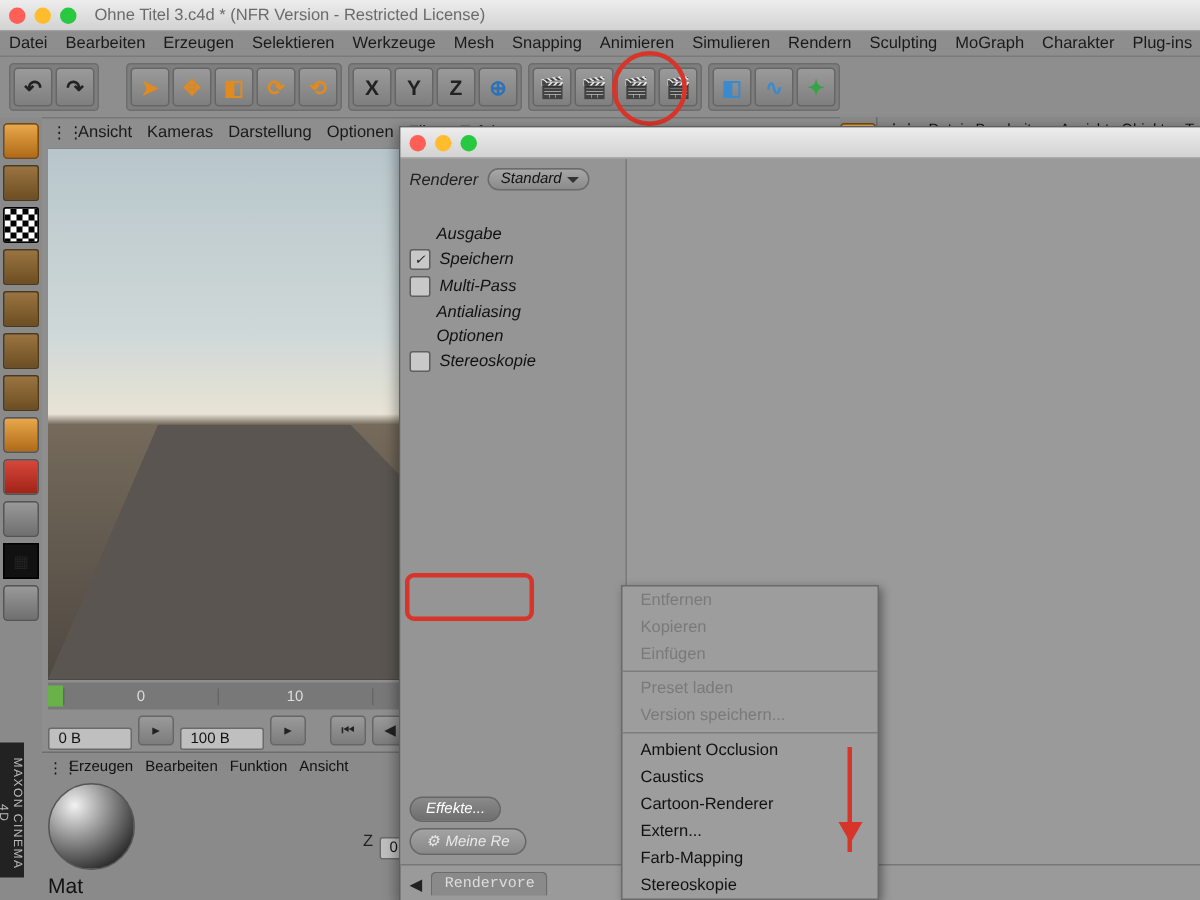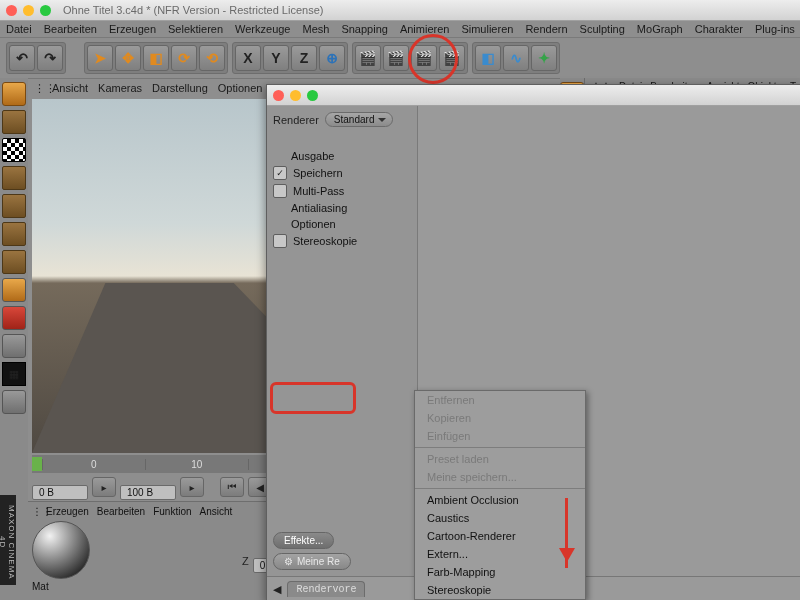--- a/index.html
+++ b/index.html
@@ -45,21 +45,21 @@
   .coord{flex:1;padding:6px;}
   
   .rightarea{width:215px;background:#8a8a8a;border-left:1px solid #6d6d6d;}
   .rtabs{height:16px;display:flex;gap:8px;font-size:10px;color:#111;padding:0 6px;align-items:center;}
   .objrow{display:flex;align-items:center;gap:4px;padding:2px 8px;color:#ddd;font-size:10px;}
   .objball{width:40px;height:40px;border-radius:50%;background:radial-gradient(circle at 30% 30%,#cdb38b,#5b4728);margin:4px;}
   
   .rswin{position:absolute;left:266px;top:84px;width:534px;height:516px;background:#9a9a9a;border:1px solid #5f5f5f;box-shadow:-2px 2px 8px rgba(0,0,0,.35);}
   .rswin .titlebar{height:20px;}
   .rsbody{display:flex;height:470px;}
-  .rsleft{width:150px;background:#959595;border-right:1px solid #7a7a7a;display:flex;flex-direction:column;}
+  .rsleft{width:150px;background:#959595;border-right:1px solid #7a7a7a;display:flex;flex-direction:column;font-style:italic;}
   .rsright{flex:1;background:#9a9a9a;}
   .renderer-row{display:flex;align-items:center;gap:6px;padding:6px;}
   .dd{background:linear-gradient(#a7a7a7,#8b8b8b);border:1px solid #6b6b6b;border-radius:9px;padding:1px 18px 1px 8px;font-size:10px;color:#111;position:relative;}
   .dd:after{content:"";position:absolute;right:6px;top:5px;border:4px solid transparent;border-top-color:#333;}
   .rslist{list-style:none;margin:15px 0 0 0;padding:0;}
   .rslist li{display:flex;align-items:center;gap:6px;padding:2px 6px;color:#111;font-size:11px;}
   .chk{width:12px;height:12px;border:1px solid #5e5e5e;border-radius:2px;background:#c8c8c8;display:inline-flex;align-items:center;justify-content:center;font-size:9px;color:#222;}
   .rsbtns{margin-top:auto;padding:6px;display:flex;flex-direction:column;gap:4px;}
   .pill{background:linear-gradient(#a3a3a3,#888);border:1px solid #666;border-radius:9px;padding:2px 10px;font-size:10px;color:#e8e8e8;display:flex;align-items:center;gap:4px;width:fit-content;}
   .pill.sel{background:linear-gradient(#8a8a8a,#6e6e6e);color:#fff;}
@@ -201,21 +201,21 @@
     <div class="bottom">
       <div class="matpanel">
         <div class="mattabs">
           <span style="width:6px">⋮⋮</span>
           <span>Erzeugen</span>
           <span>Bearbeiten</span>
           <span>Funktion</span>
           <span>Ansicht</span>
         </div>
         <div class="matball"></div>
-        <div style="font-size:10px;color:#111;margin-top:2px;">Mat</div>
+        <div style="font-size:14px;color:#111;margin-top:2px;">Mat</div>
       </div>
       <div class="coord">
         <div style="display:flex;gap:4px;align-items:center;margin-top:40px;">
           <span>Z</span>
           <div class="fld">0 cm</div>
           <div class="pbtn">▸</div>
           <div style="flex:1"></div>
           <div class="pill">Obj</div>
           <div class="pill">Anwenden</div>
         </div>
@@ -320,21 +320,21 @@
 </div>
 
 <div class="rect-mark" style="left:270px;top:382px;width:80px;height:26px;"></div>
 
 <div class="ctx">
   <div class="mi dis">Entfernen</div>
   <div class="mi dis">Kopieren</div>
   <div class="mi dis">Einfügen</div>
   <hr>
   <div class="mi dis">Preset laden</div>
-  <div class="mi dis">Meine speichern...</div>
+  <div class="mi dis">Version speichern...</div>
   <hr>
   <div class="mi">Ambient Occlusion</div>
   <div class="mi">Caustics</div>
   <div class="mi">Cartoon-Renderer</div>
   <div class="mi">Extern...</div>
   <div class="mi">Farb-Mapping</div>
   <div class="mi">Stereoskopie</div>
 </div>
 
 <div class="arrow"></div>

